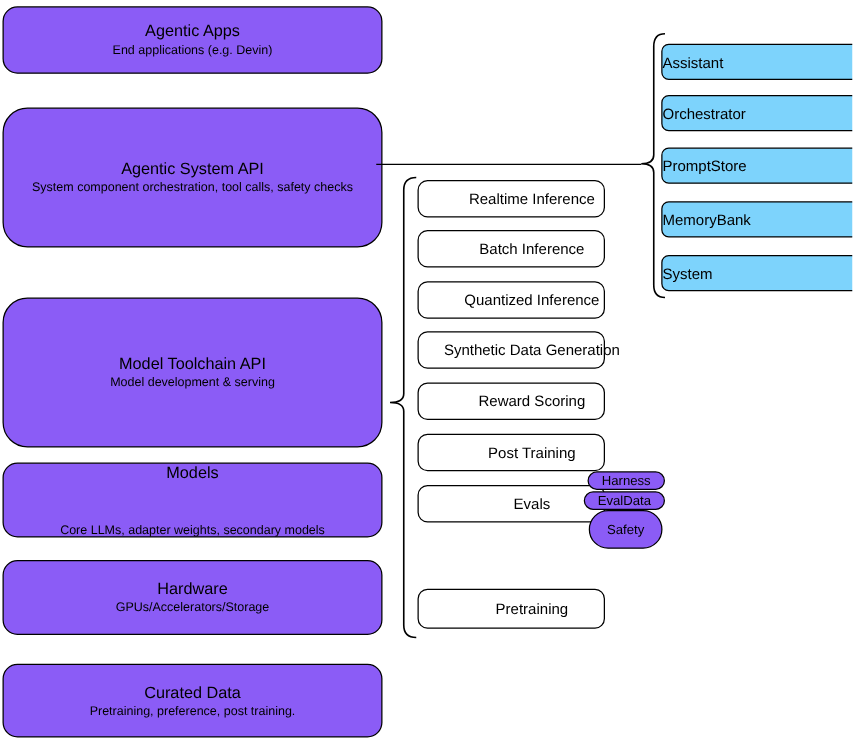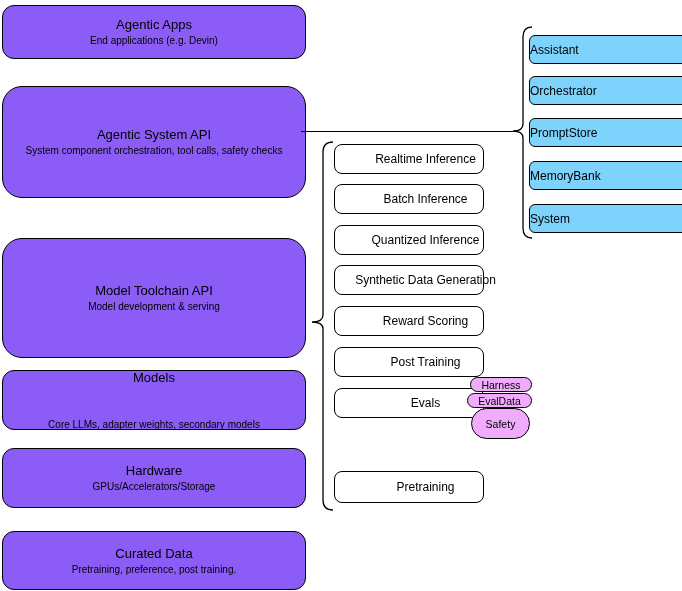--- a/index.html
+++ b/index.html
@@ -77,21 +77,21 @@
     font-size: 12px;
     white-space: nowrap;
   }
 
   
   .pill {
     position: absolute;
     box-sizing: border-box;
     border: 1.3px solid #000000;
     border-radius: 999px;
-    background: #f0abfc;
+    background: #8b5cf6;
     display: flex;
     align-items: center;
     justify-content: center;
     font-size: 10.5px;
     white-space: nowrap;
     z-index: 3;
   }
 
   .brace {
     position: absolute;

